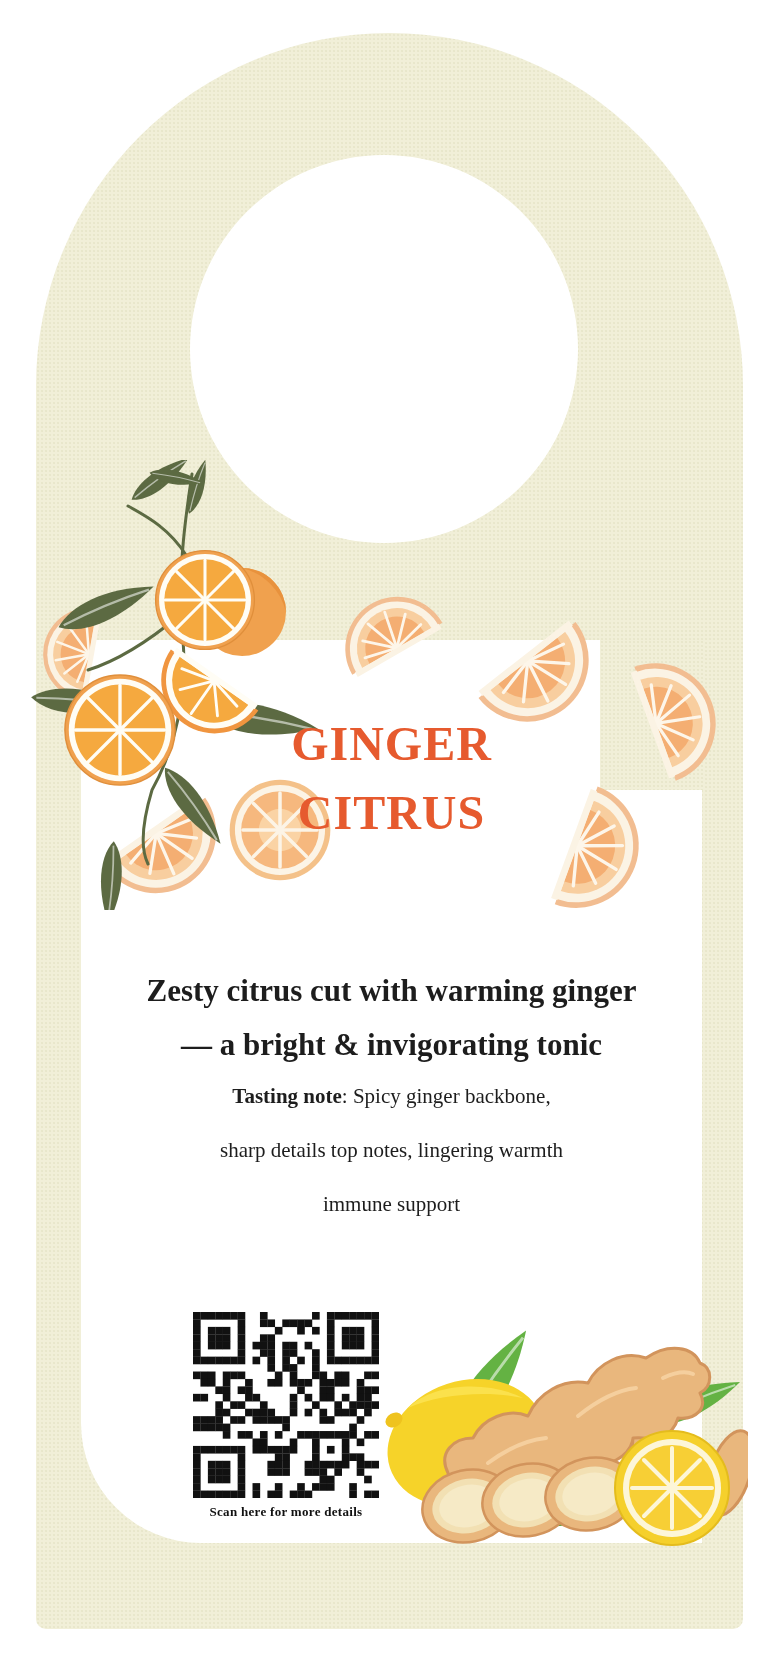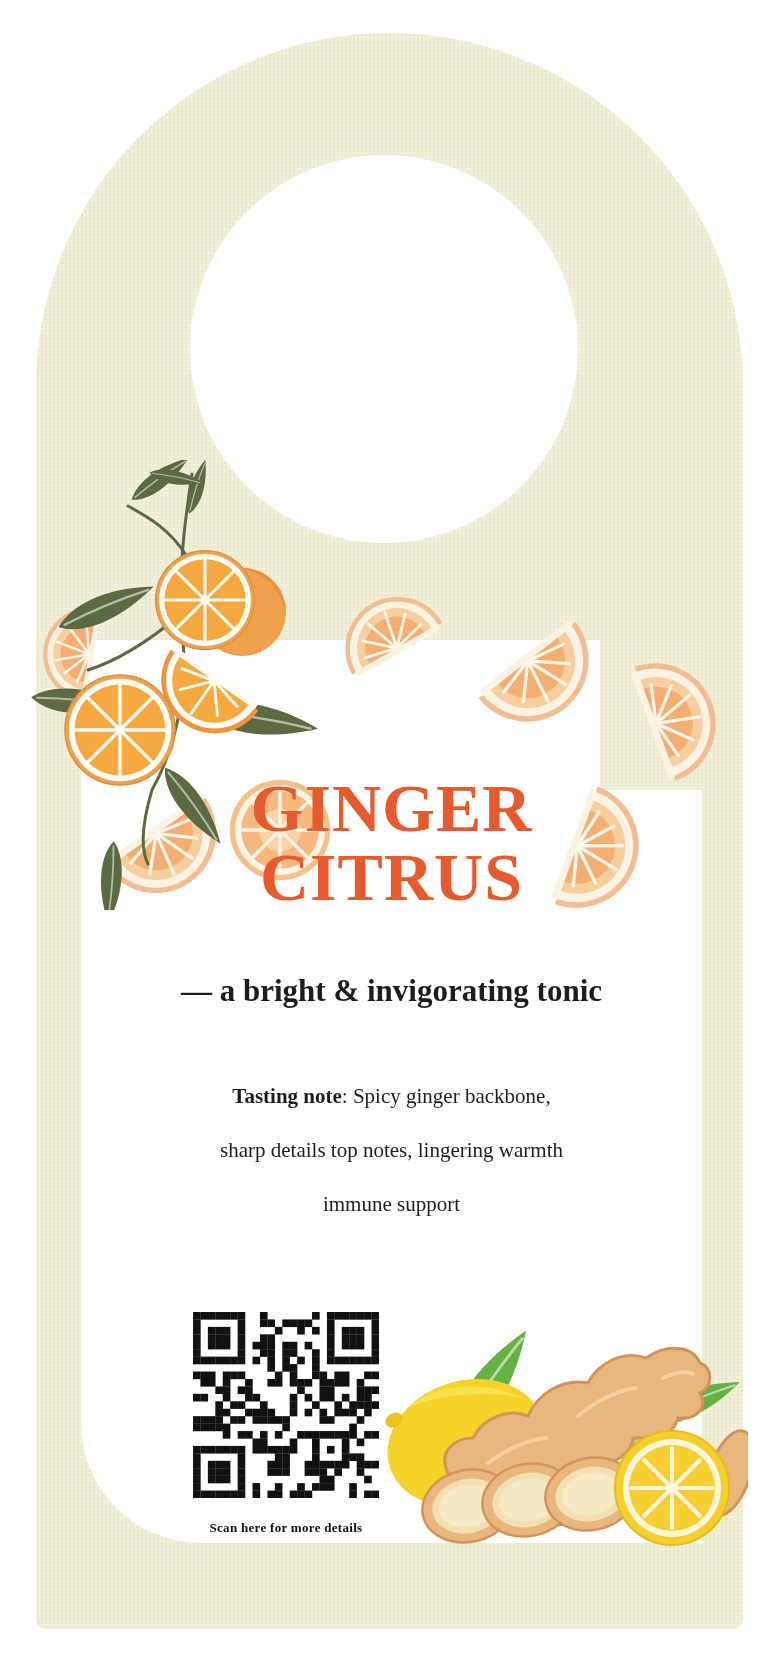--- a/index.html
+++ b/index.html
@@ -13,28 +13,28 @@
   .hole{position:absolute;left:190px;top:155px;width:388px;height:388px;border-radius:50%;
         background:#ffffff;z-index:2;}
   .panel{position:absolute;left:81px;top:640px;width:621px;height:903px;background:var(--panel-white,#ffffff);
          border-bottom-left-radius:120px;z-index:3;}
   .notch{position:absolute;left:600px;top:640px;width:103px;height:150px;
          background-color:var(--paper-cream,#F1EFD8);
          background-image:radial-gradient(rgba(190,185,140,.16) 1px, transparent 1px);
          background-size:4px 4px;z-index:4;}
   .deco{position:absolute;z-index:5;}
   .txt{position:absolute;left:81px;width:621px;text-align:center;z-index:6;color:var(--ink,#1D1D1D);}
-  .title{top:774px;font-weight:bold;font-size:68px;line-height:69px;letter-spacing:1px;
+  .title{top:709px;font-weight:bold;font-size:48px;line-height:69px;letter-spacing:1px;
          color:var(--accent-orange,#E65A2E);}
   .tagline{top:964px;font-weight:bold;font-size:31px;line-height:54px;}
   .details{top:1069px;font-size:21px;line-height:54px;}
   .details .lead{font-weight:bold;}
   .qr-block{position:absolute;left:193px;top:1312px;width:186px;z-index:6;text-align:center;}
   .qr-svg{display:block;width:186px;height:186px;background:#ffffff;}
-  .qr-caption{margin-top:22px;font-size:13px;font-weight:bold;letter-spacing:.3px;color:#111;}
+  .qr-caption{margin-top:6px;font-size:13px;font-weight:bold;letter-spacing:.3px;color:#111;}
 </style>
 </head>
 <body>
 
 <svg width="0" height="0" style="position:absolute" aria-hidden="true">
   <defs>
     <symbol id="wedge" viewBox="0 0 120 85">
       <path d="M4 16 A56 56 0 0 0 116 16 Z" fill="#F2BD91"></path>
       <path d="M9 16 A51 51 0 0 0 111 16 Z" fill="#FBF3E4"></path>
       <path d="M17 17 A43 43 0 0 0 103 17 Z" fill="#F8CE9F"></path>
@@ -214,20 +214,21 @@
       <circle cx="294" cy="200" r="4" fill="#FDF6D8"></circle>
     </g>
   </svg>
 
   <div class="txt title">
     <div>GINGER</div>
     <div>CITRUS</div>
   </div>
 
   <div class="txt tagline">
+    <div>Zesty citrus cut with warming ginger</div>
     <div>— a bright &amp; invigorating tonic</div>
   </div>
 
   <div class="txt details">
     <div><span class="lead">Tasting note</span><span>: Spicy ginger backbone,</span></div>
     <div><span class="lead"></span><span>sharp details top notes, lingering warmth</span></div>
     <div><span class="lead"></span><span>immune support</span></div>
   </div>
 
   <div class="qr-block">

